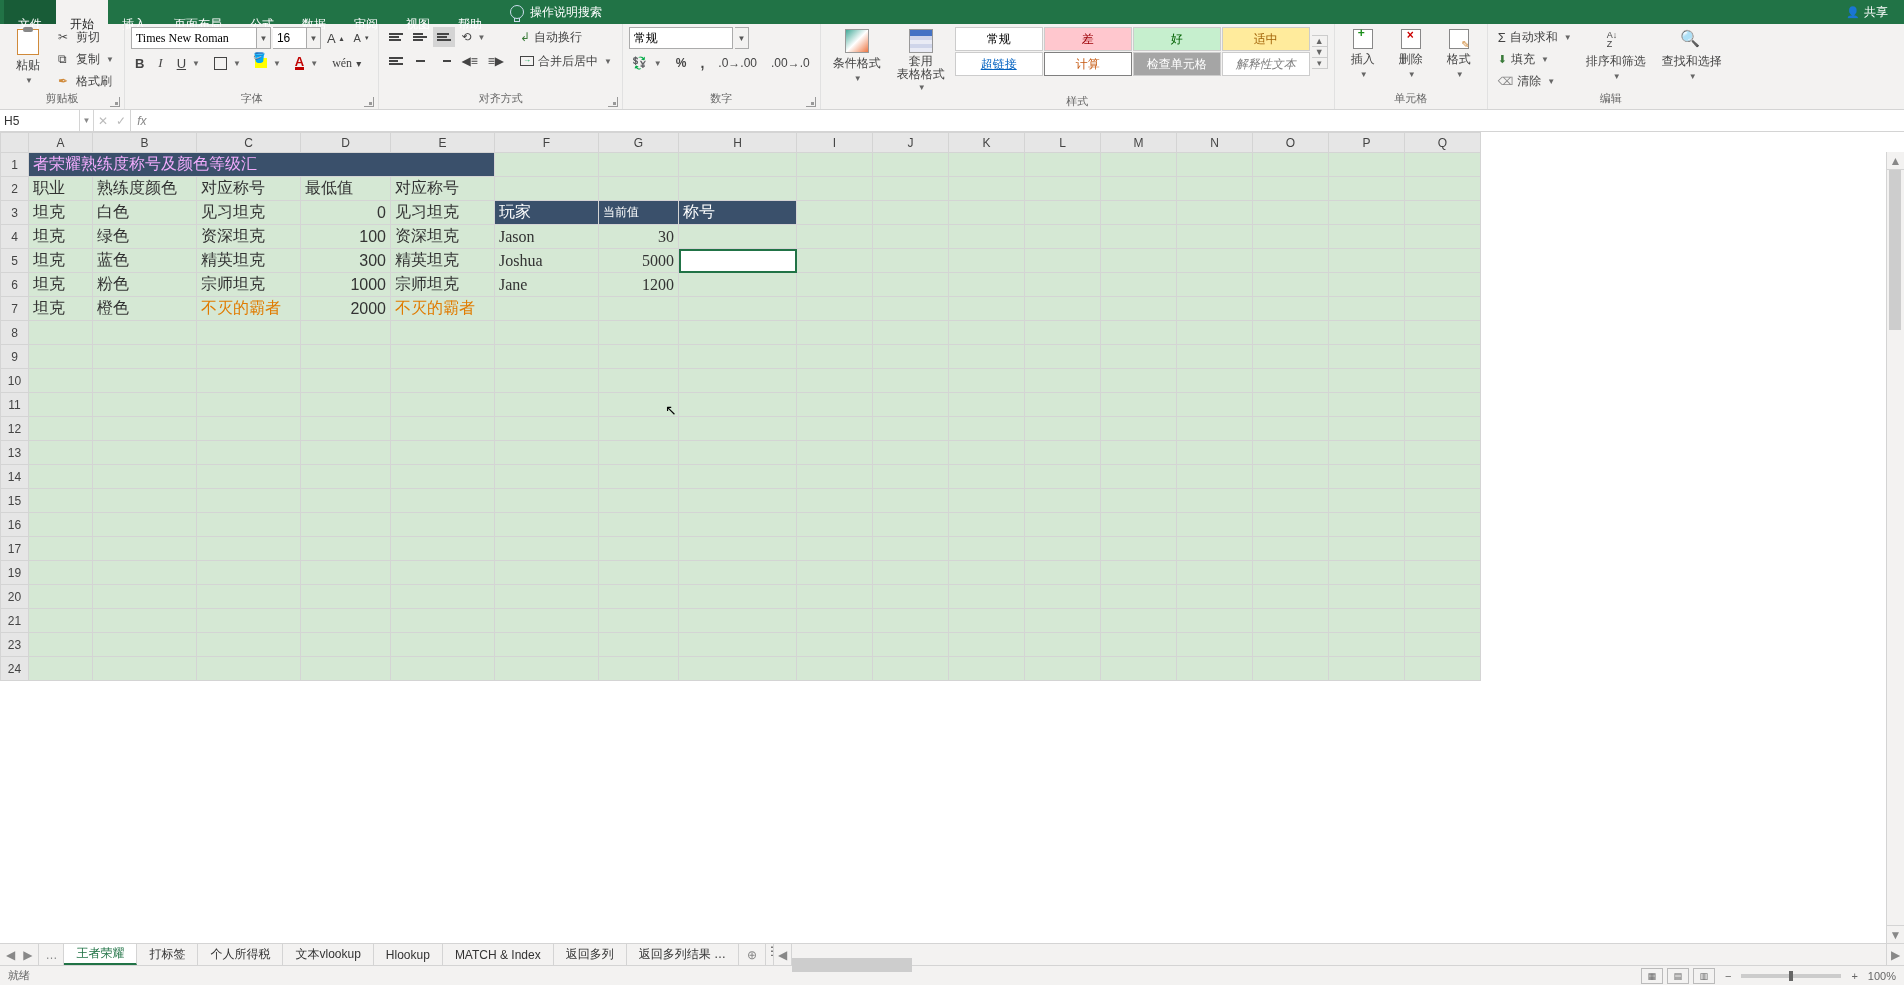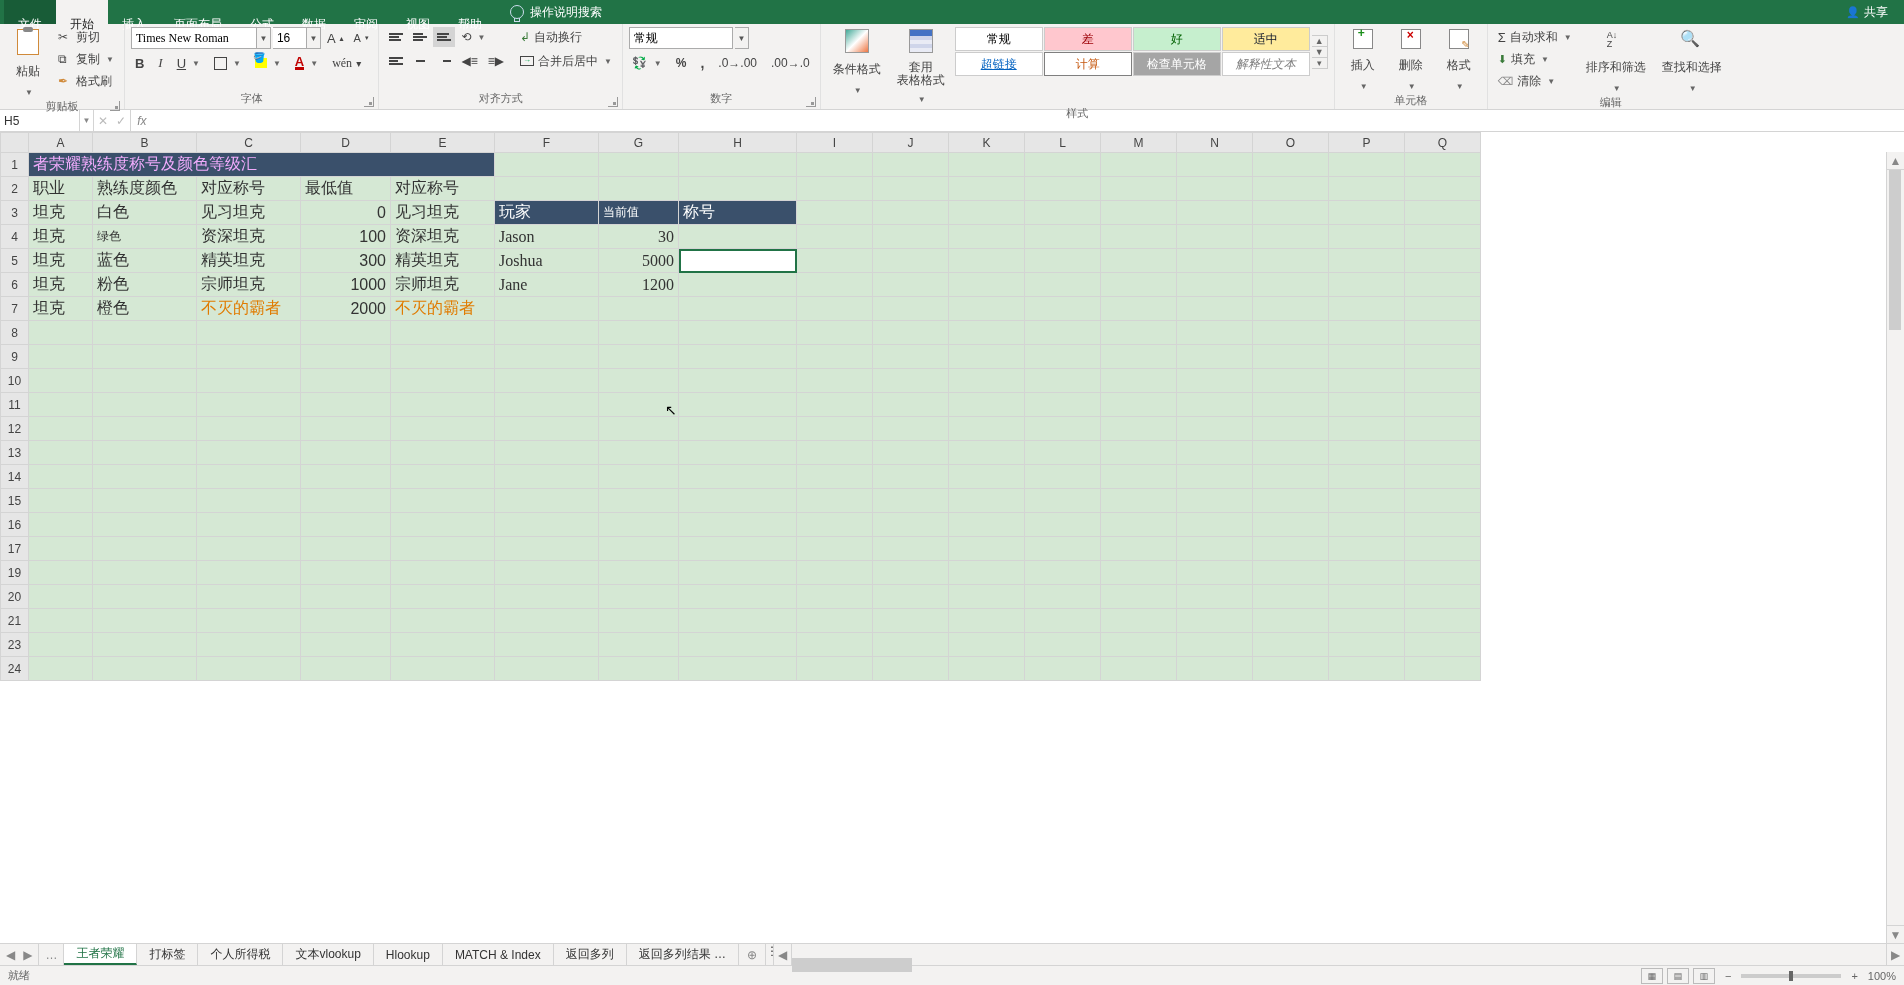--- a/index.html
+++ b/index.html
@@ -18,36 +18,36 @@
   .ribbon-body { background: #f3f2f1; display: flex; border-bottom: 1px solid #d4d4d4; height: 86px; }
   .rgroup { border-right: 1px solid #e1e1e1; padding: 3px 6px 0 6px; display:flex; flex-direction:column; position:relative; }
   .rgroup-content { flex:1; display:flex; align-items:flex-start; gap:4px; }
   .rgroup-label { text-align:center; font-size:11px; color:#666; height:18px; line-height:14px; position:relative; }
   .rgroup-label .dialog-arrow { position:absolute; right:-2px; bottom:2px; width:10px; height:10px; border:1px solid #999; border-top:none; border-left:none; }
   .rgroup-label .dialog-arrow::after { content:""; position:absolute; right:1px; bottom:1px; width:3px; height:3px; background:#999; }
   
   .vstack { display:flex; flex-direction:column; gap:2px; }
   .hstack { display:flex; align-items:center; gap:2px; }
   .btn-sm { padding: 1px 4px; display:flex; align-items:center; gap:4px; font-size:12px; color:#444; cursor:pointer; height:20px; }
-  .btn-lg { display:flex; flex-direction:column; align-items:center; justify-content:center; padding:2px 6px; gap:8px; cursor:pointer; font-size:12px; color:#444; min-width:44px; }
+  .btn-lg { display:flex; flex-direction:column; align-items:center; justify-content:center; padding:2px 6px; gap:2px; cursor:pointer; font-size:12px; color:#444; min-width:44px; }
   .dd { font-size:8px; color:#666; margin-left:2px; }
   
   .font-select { display:flex; }
   .font-name { border:1px solid #ababab; background:#fff; width:126px; height:22px; padding:0 4px; font-size:12px; font-family:"Times New Roman"; }
   .font-size-box { border:1px solid #ababab; border-left:none; background:#fff; width:34px; height:22px; padding:0 4px; font-size:12px; text-align:left; }
   .sel-dd { border:1px solid #ababab; border-left:none; background:#f3f2f1; width:14px; height:22px; display:flex; align-items:center; justify-content:center; font-size:8px; color:#555; }
   
   .number-format-sel { border:1px solid #ababab; background:#fff; width:104px; height:22px; padding:0 4px; font-size:12px; }
   
   .style-gallery { display:grid; grid-template-columns: repeat(4, 88px); grid-template-rows: 24px 24px; gap:1px; }
   .style-cell { border:1px solid #ccc; font-size:12px; display:flex; align-items:center; justify-content:center; height:24px; }
   .style-normal { background:#fff; color:#000; }
   .style-bad { background:#ffc7ce; color:#9c0006; }
   .style-good { background:#c6efce; color:#006100; }
-  .style-neutral { background:#ffeb9c; color:#0f172a; }
+  .style-neutral { background:#ffeb9c; color:#a16207; }
   .style-link { background:#fff; color:#0563c1; text-decoration:underline; }
   .style-calc { background:#fff; color:#c65911; border:1px solid #7f7f7f; }
   .style-check { background:#a5a5a5; color:#fff; }
   .style-explain { background:#fff; color:#7f7f7f; font-style:italic; }
   .gallery-more { width:16px; display:flex; flex-direction:column; border:1px solid #ccc; border-left:none; }
   .gallery-more div { flex:1; display:flex; align-items:center; justify-content:center; font-size:9px; color:#666; border-bottom:1px solid #ccc; }
   .gallery-more div:last-child { border:none; }
   
   
   .icon { display:inline-block; width:14px; height:14px; }
@@ -504,21 +504,21 @@
           <td></td>
           <td></td>
           <td></td>
           <td></td>
           <td></td>
           <td></td>
         </tr>
         <tr>
           <th>4</th>
           <td style="font-size: 16px;">坦克</td>
-          <td style="font-size: 12px;">绿色</td>
+          <td style="font-size: 16px;">绿色</td>
           <td style="font-size: 16px;">资深坦克</td>
           <td class="num" style="font-size: 16px;">100</td>
           <td style="font-size: 16px;">资深坦克</td>
           <td style="font-size: 16px; font-family: &quot;Times New Roman&quot;;">Jason</td>
           <td class="num" style="font-size: 16px; font-family: &quot;Times New Roman&quot;;">30</td>
           <td></td>
           <td></td>
           <td></td>
           <td></td>
           <td></td>

